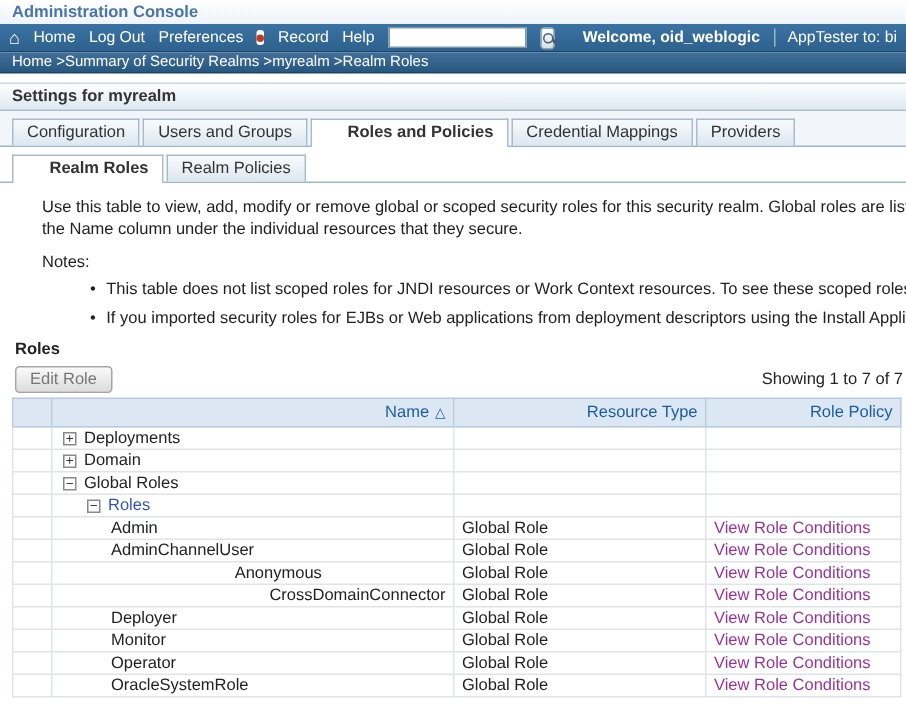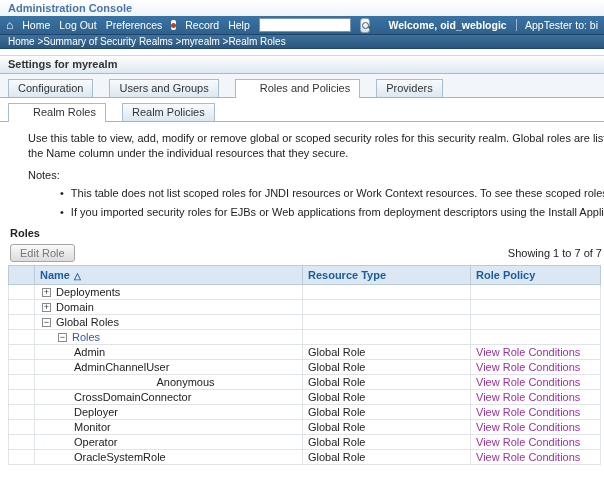--- a/index.html
+++ b/index.html
@@ -72,38 +72,38 @@
     border-bottom: 1px solid #a5bccd;
     padding: 2px 8px 3px;
     font-weight: bold;
     color: #333;
   }
 
   
   .tabs-row {
     display: flex;
     align-items: center;
-    gap: 16px;
+    gap: 2px;
     padding: 4px 0 0 8px;
     border-bottom: 1px solid var(--tab-border, #9cb6ca);
     background: #f2f6fa;
   }
   .tab {
     border: 1px solid #a7bccd;
     border-bottom: none;
     background: linear-gradient(#f8fbfd, #dce7f0);
     padding: 2px 9px 3px;
     color: #333;
     cursor: pointer;
     margin-bottom: 0;
     white-space: nowrap;
   }
   .tab.selected {
     background: #fff;
-    font-weight: normal;
+    font-weight: bold;
     position: relative;
     top: 1px;
     padding-bottom: 4px;
     padding-left: 24px;
   }
   .subtabs-row { background: #fff; }
 
   
   .intro-text { margin: 9px 0 0 28px; line-height: 15px; white-space: nowrap; overflow: hidden; }
   .notes-block { margin: 8px 0 0 28px; }
@@ -144,22 +144,22 @@
     table-layout: fixed;
     border: 1px solid #b6c6d4;
   }
   .roles-table col.c-sel { width: 26px; }
   .roles-table col.c-name { width: 268px; }
   .roles-table col.c-type { width: 168px; }
   .roles-table col.c-policy { width: 130px; }
   .roles-table th {
     background: var(--table-header-bg, #dbe7f3);
     color: var(--header-link-blue, #1c5c9c);
-    font-weight: bold;
-    text-align: left;
+    font-weight: normal;
+    text-align: right;
     padding: 3px 5px;
     border: 1px solid #b9cbdb;
     height: 18px;
     white-space: nowrap;
   }
   .sort-ic { font-size: 9px; margin-left: 4px; color: var(--header-link-blue, #1c5c9c); }
   .roles-table td {
     border: 1px solid #dfe4e9;
     padding: 1px 5px;
     height: 15px;
@@ -212,20 +212,21 @@
 <div class="breadcrumb-bar"><span class="bc-item">Home</span><span> &gt;</span><span class="bc-item">Summary of Security Realms</span><span> &gt;</span><span class="bc-item">myrealm</span><span> &gt;</span><span class="bc-item">Realm Roles</span></div>
 
 <div class="settings-header">
   <span>Settings for myrealm</span>
 </div>
 
 <div class="tabs-row">
     <div class="tab">Configuration</div>
     <div class="tab">Users and Groups</div>
     <div class="tab selected">Roles and Policies</div>
+    <div class="tab">Credential Mappings</div>
     <div class="tab">Providers</div>
   </div>
 <div class="tabs-row subtabs-row">
     <div class="tab selected">Realm Roles</div>
     <div class="tab">Realm Policies</div>
   </div>
 
 <div class="intro-text">
   <div>Use this table to view, add, modify or remove global or scoped security roles for this security realm. Global roles are listed in the Name column under the Global Roles node. Scoped</div>
   <div>the Name column under the individual resources that they secure.</div>
@@ -334,21 +335,21 @@
           <div class="name-wrap" style="padding-left: 34px; justify-content: center;">
             <span class="name-text">Anonymous</span>
           </div>
         </td>
         <td>Global Role</td>
         <td><span class="policy-link">View Role Conditions</span></td>
       </tr>
       <tr>
         <td></td>
         <td>
-          <div class="name-wrap" style="padding-left: 34px;">
+          <div class="name-wrap" style="padding-left: 34px; justify-content: flex-end;">
             <span class="name-text">CrossDomainConnector</span>
           </div>
         </td>
         <td>Global Role</td>
         <td><span class="policy-link">View Role Conditions</span></td>
       </tr>
       <tr>
         <td></td>
         <td>
           <div class="name-wrap" style="padding-left: 34px;">

